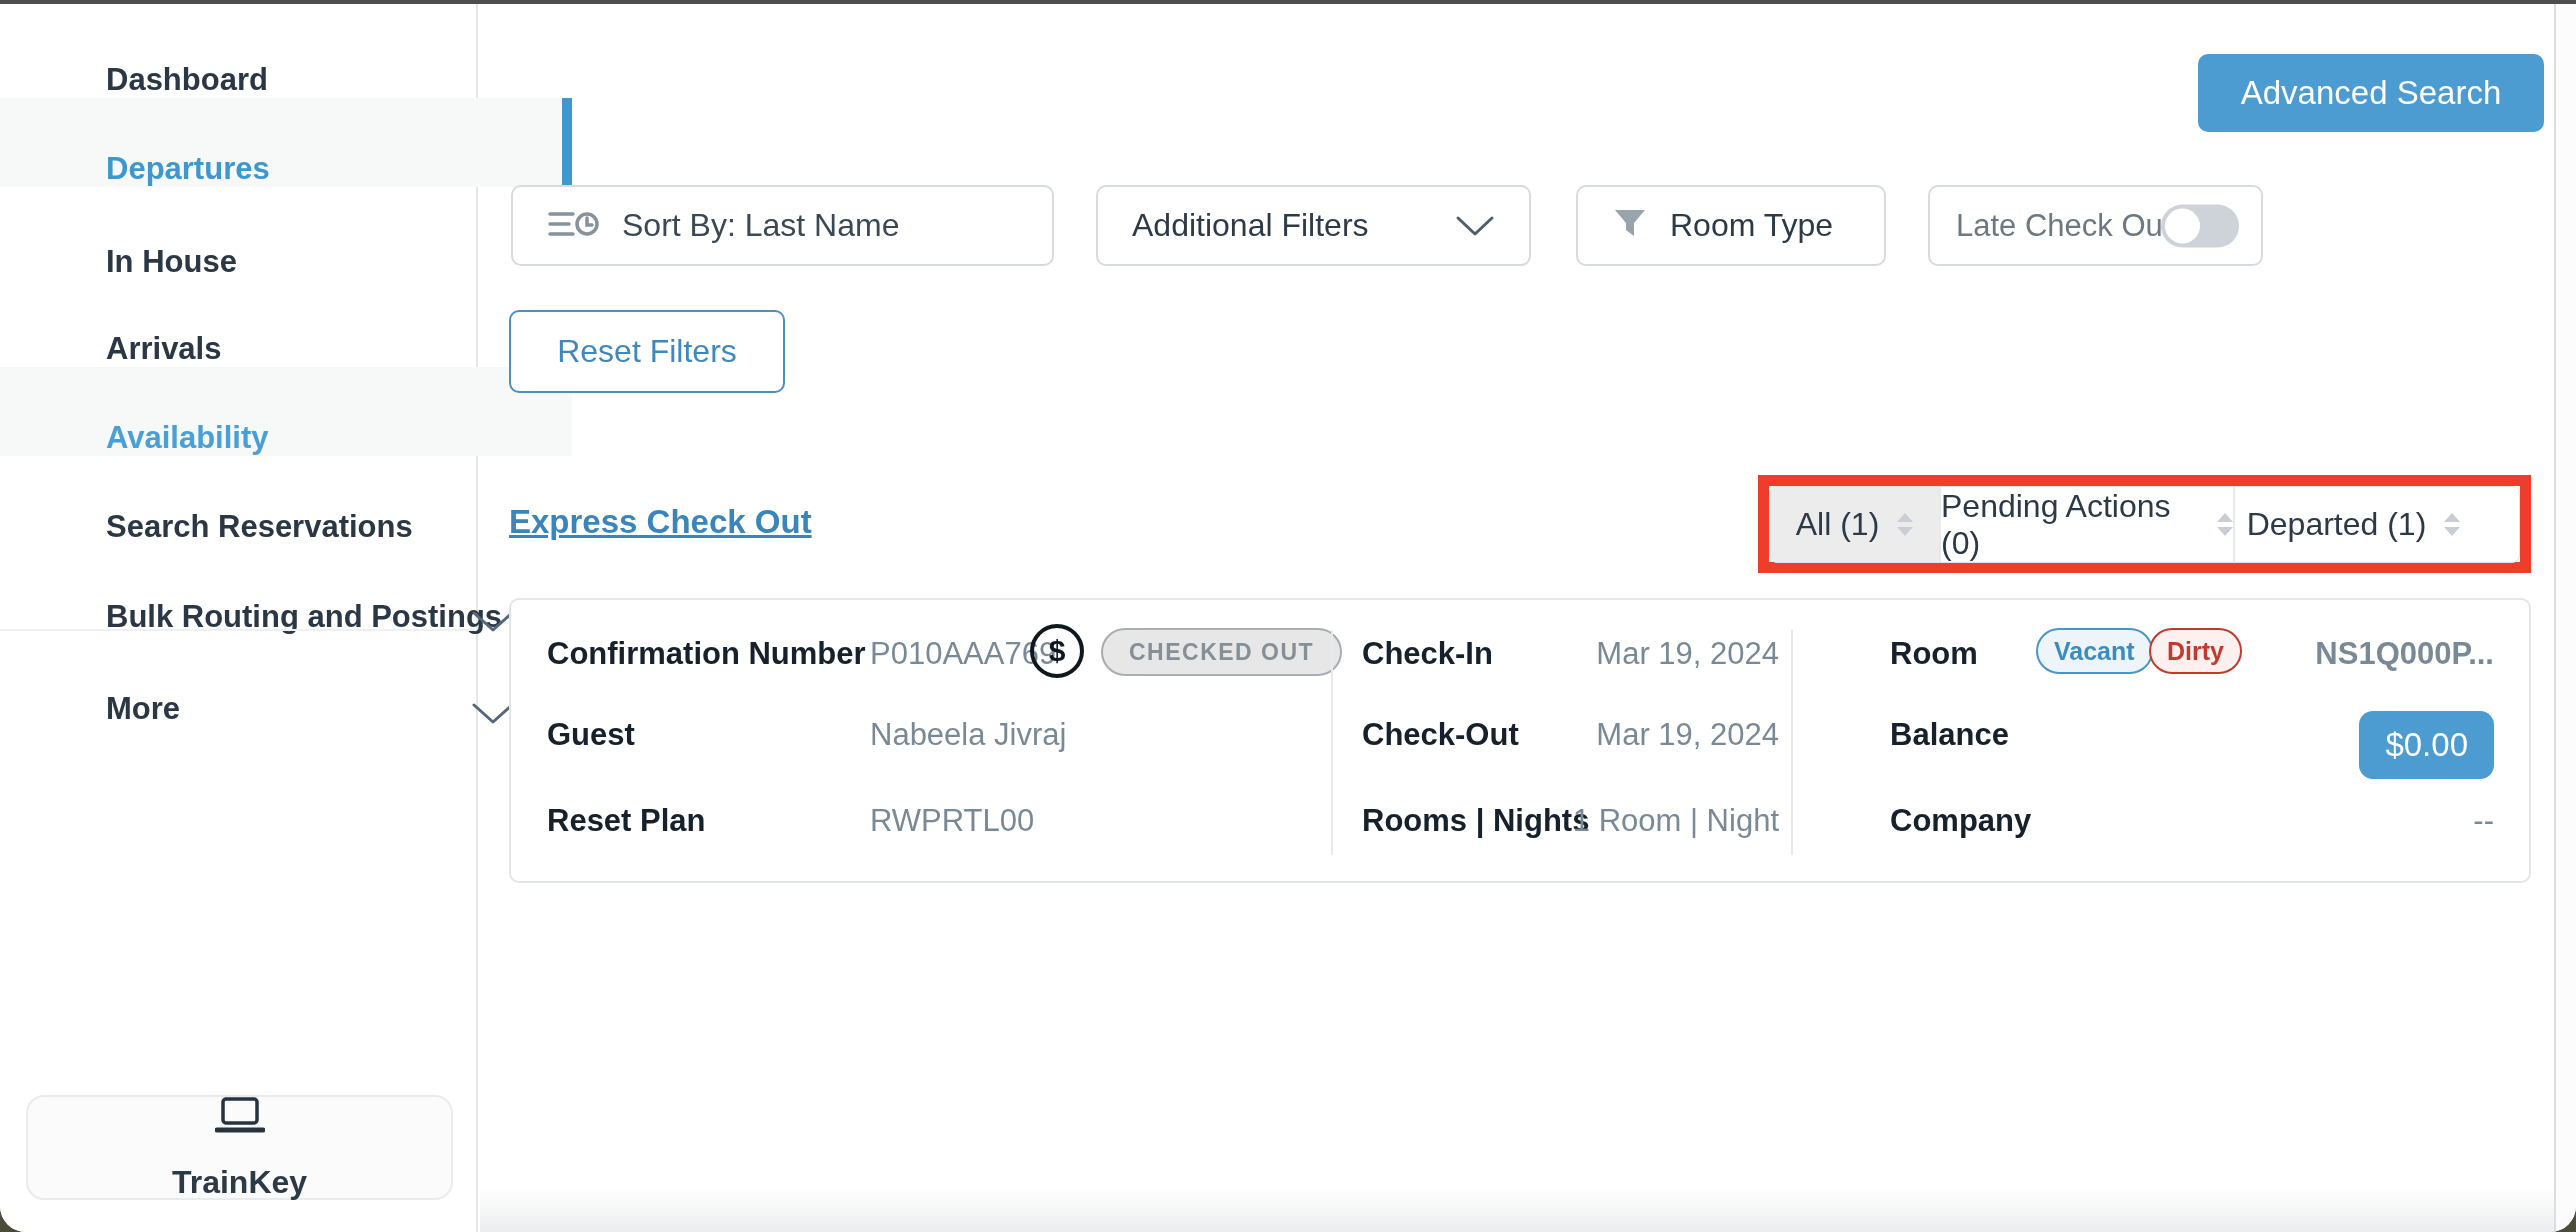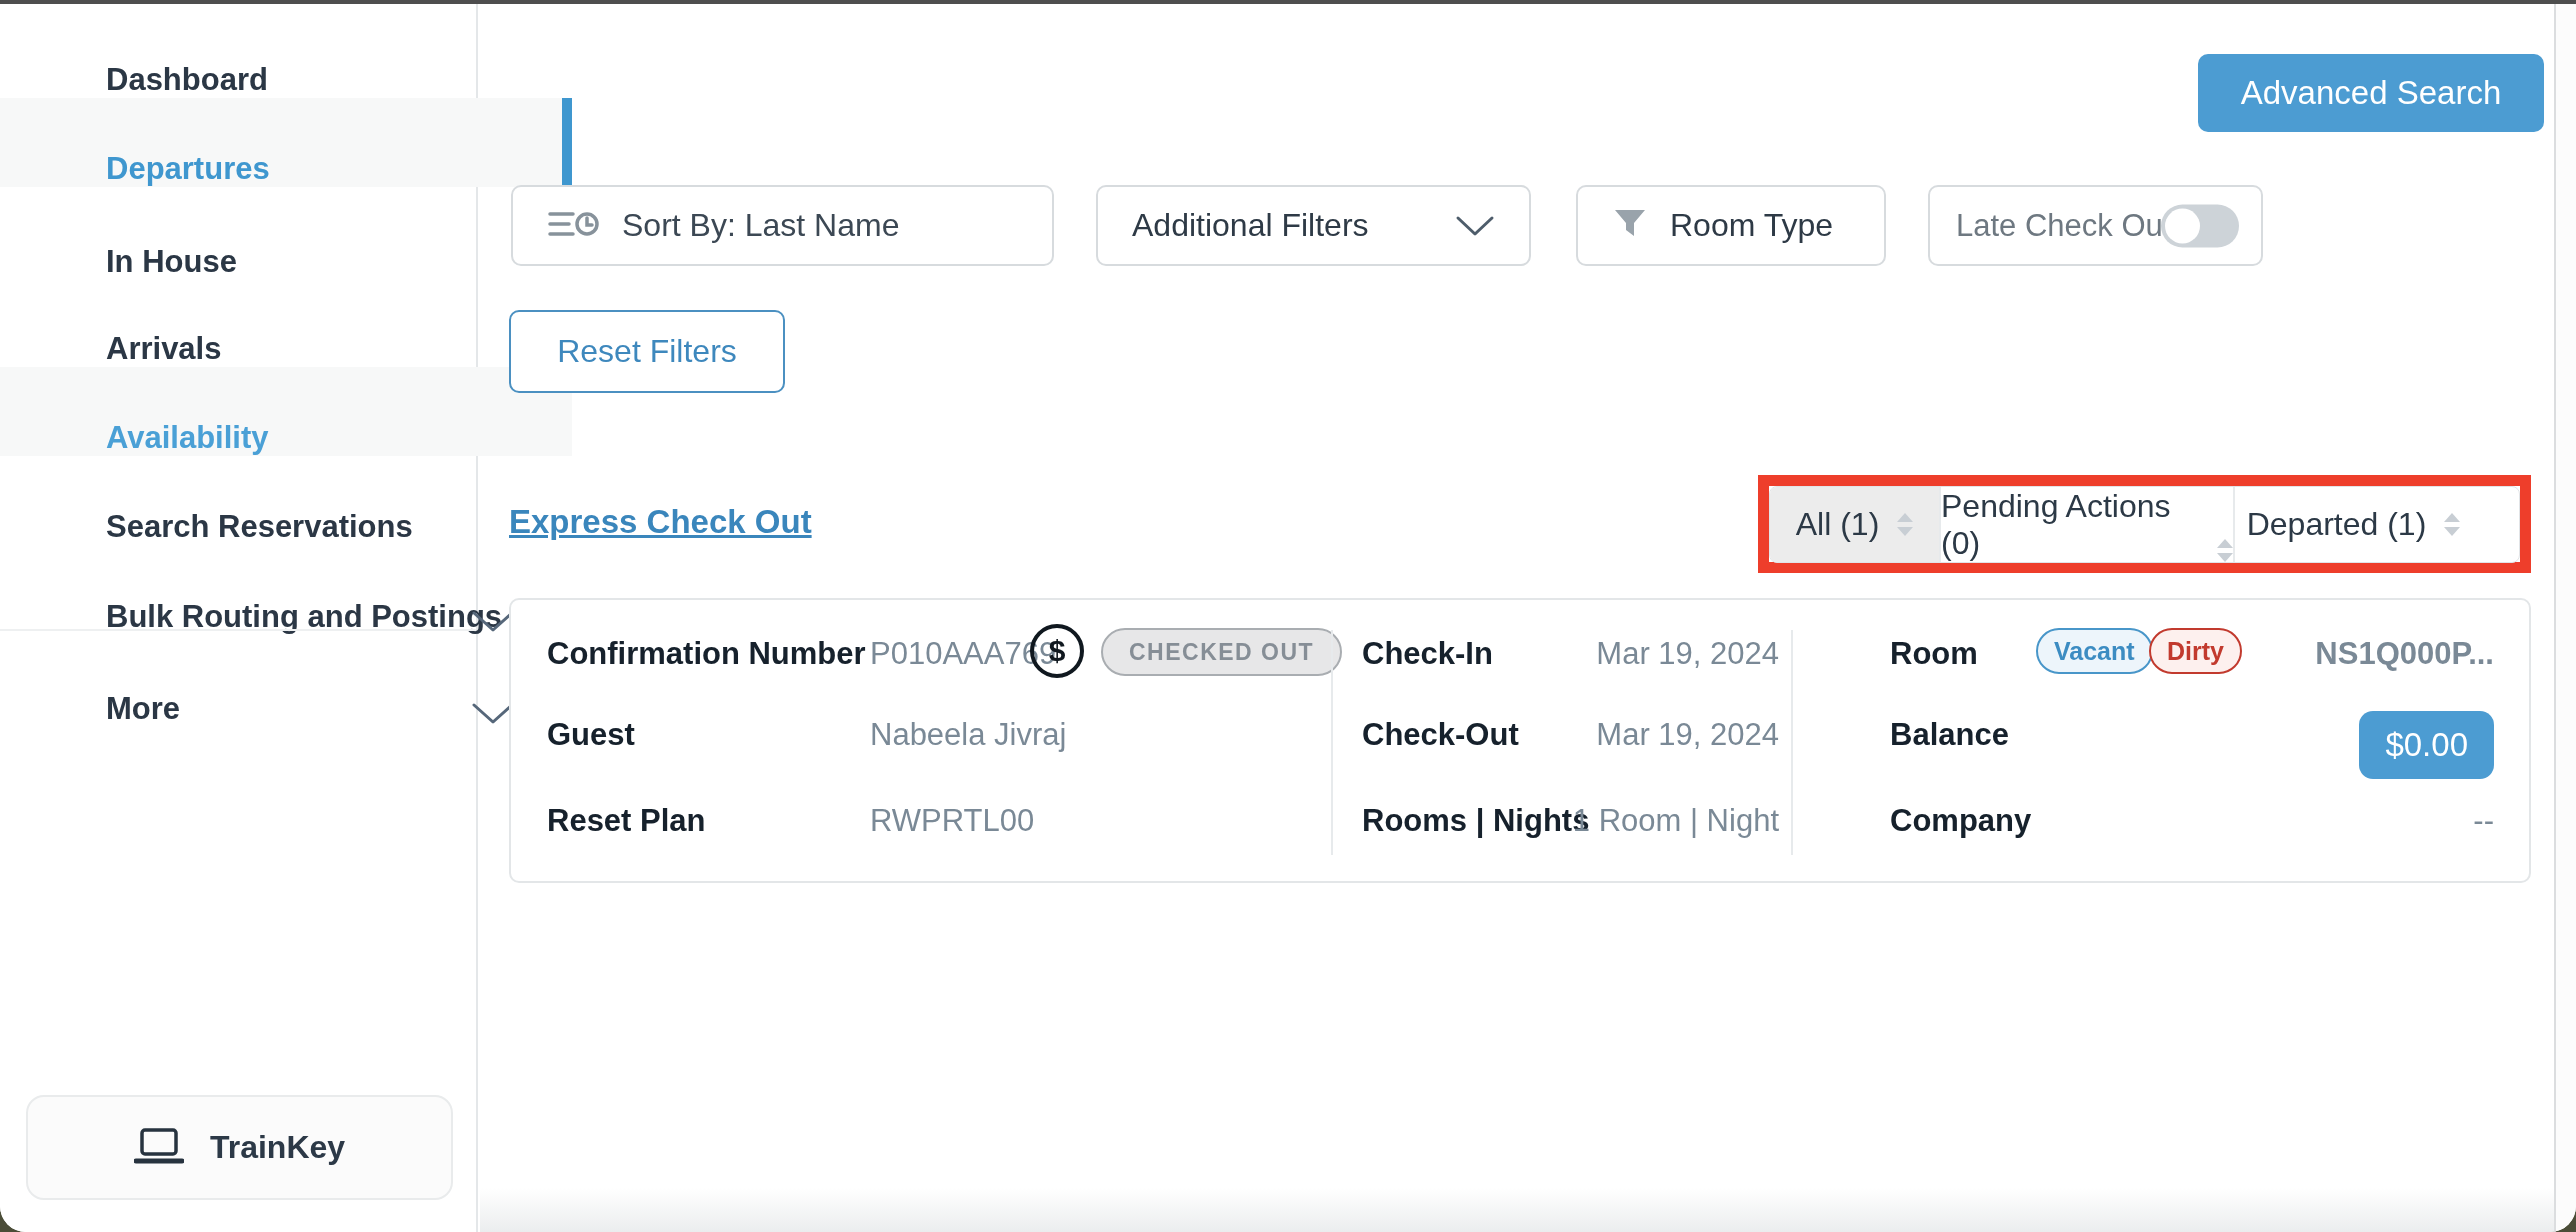--- a/index.html
+++ b/index.html
@@ -33,21 +33,21 @@
     content:""; position:absolute; right:0; top:0; bottom:0; width:10px; background:#3f97cf;
   }
   .nav-item.hl { background:#f7f8f8; color:#4aa0d6; }
   .nav-chevron { position:absolute; right:56px; width:46px; height:28px; }
   .nav-chevron svg { width:100%; height:100%; stroke:#56677a; stroke-width:3; fill:none; stroke-linecap:round; stroke-linejoin:round; }
   .nav-divider { position:absolute; left:0; right:0; top:625px; height:2px; background:#eef0f1; }
 
   .trainkey-btn {
     position:absolute; left:26px; top:1091px; width:427px; height:105px;
     background:#fbfbfb; border:2px solid #e9ebec; border-radius:18px;
-    display:flex; align-items:center; justify-content:center; gap:26px; cursor:pointer;
+    display:flex; align-items:center; justify-content:center; gap:26px; cursor:pointer;flex-direction:column;
   }
   .trainkey-btn svg { width:50px; height:40px; stroke:#27333f; stroke-width:3.5; fill:none; stroke-linecap:round; }
   .trainkey-label { font-size:32px; font-weight:700; color:#2c3947; }
 
   
   .search-box {
     position:absolute; left:509px; top:54px; width:1648px; height:78px;
     border:2px solid #d7dbde; border-radius:12px; background:#fff;
   }
   .search-box input {
@@ -110,21 +110,21 @@
     width:751px; height:77px; display:flex; background:#fff;
     border:1px solid #e1e4e7; border-radius:8px; overflow:hidden;
   }
   .tab {
     display:flex; align-items:center; justify-content:center; gap:18px;
     font-size:32px; color:#2c3946; border-right:2px solid #e7eaec; cursor:pointer; background:#fff;
   }
   .tab:last-child { border-right:none; }
   .tab.active { background:#ececec; }
   .tab-all { width:171px; }
-  .tab-pending { width:294px;align-items:flex-end; }
+  .tab-pending { width:294px; }
   .tab-departed { width:237px; }
   .sort-arrows { display:flex; flex-direction:column; gap:5px; }
   .sort-arrows .up { width:0; height:0; border-left:8px solid transparent; border-right:8px solid transparent; border-bottom:9px solid #c8ced4; }
   .sort-arrows .dn { width:0; height:0; border-left:8px solid transparent; border-right:8px solid transparent; border-top:9px solid #c8ced4; }
 
   
   .card {
     position:absolute; left:509px; top:598px; width:2022px; height:285px;
     background:#fff; border:2px solid #e3e6e8; border-radius:10px; cursor:pointer;
   }

